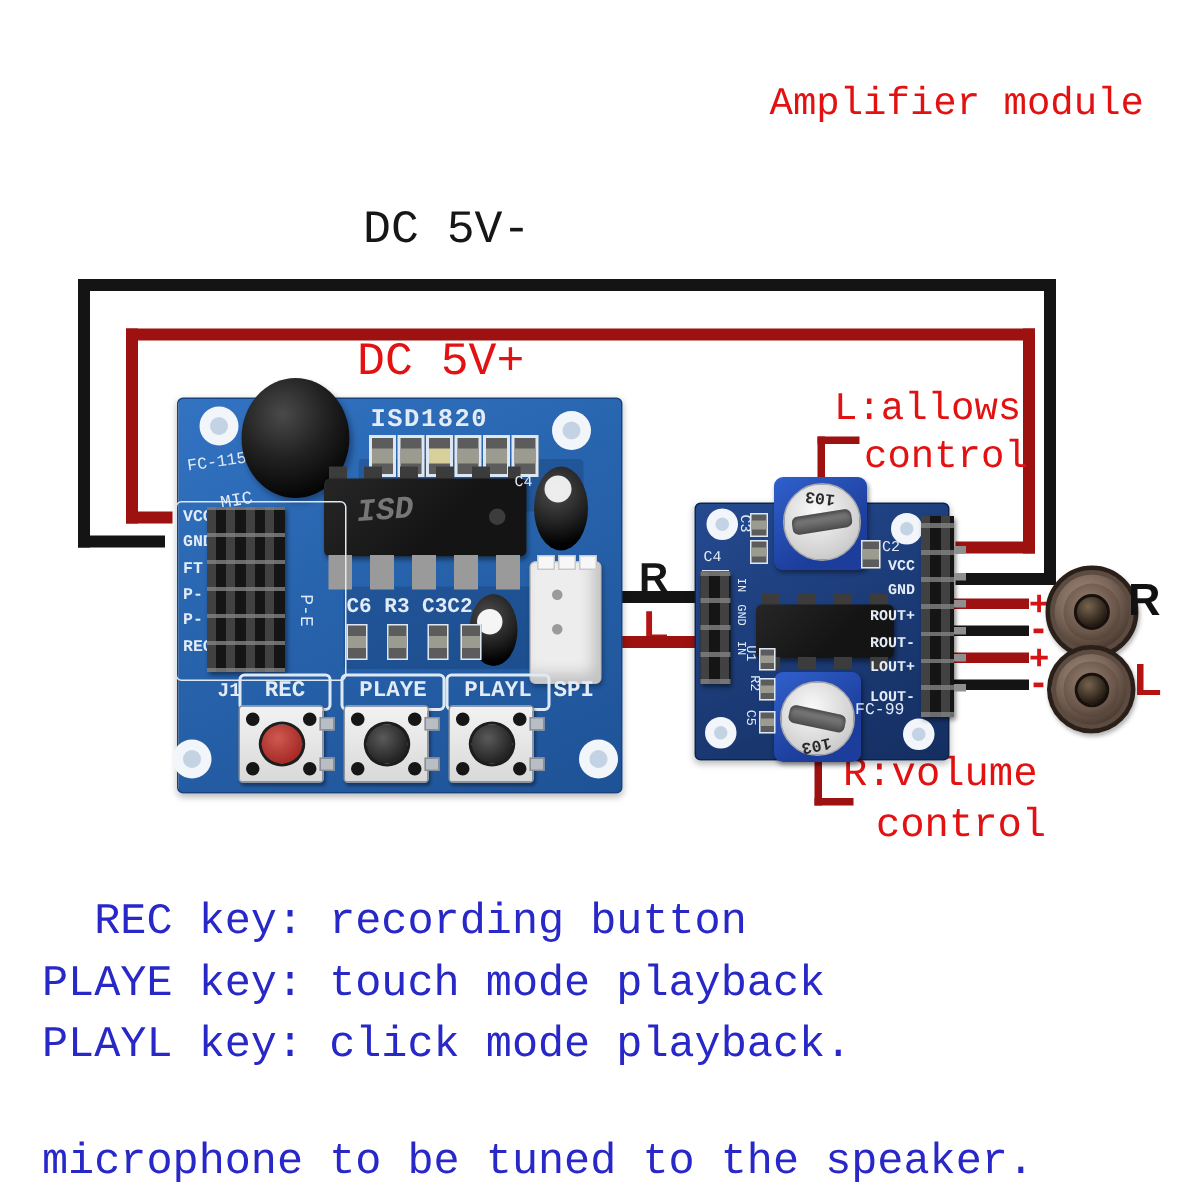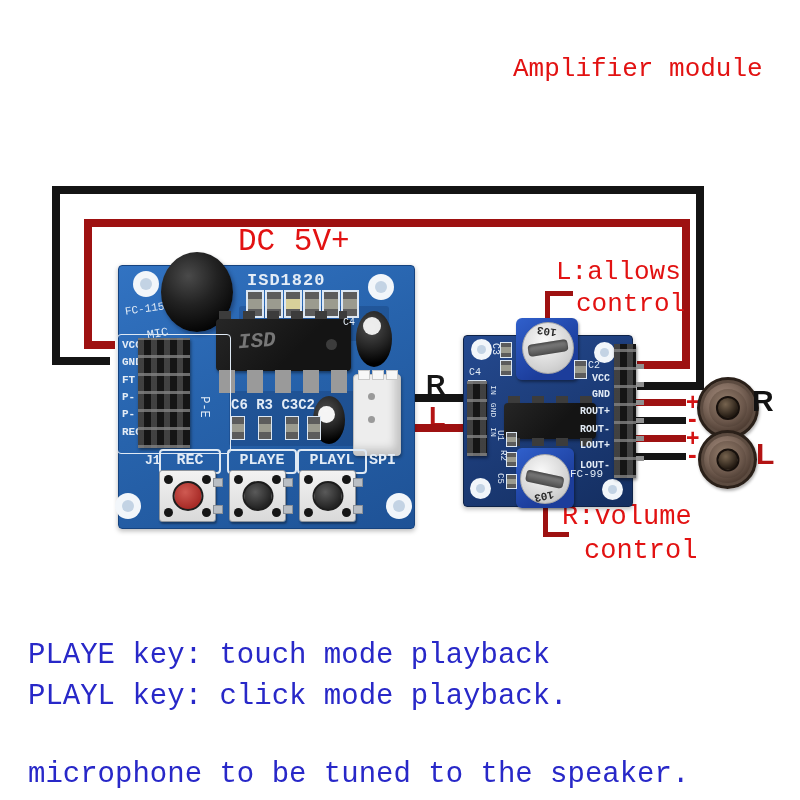--- a/index.html
+++ b/index.html
@@ -93,20 +93,21 @@
     background:radial-gradient(circle at 38% 32%,#77644f,#231a12 72%);}
 
   .note-line{position:absolute;left:28px;color:#2828c8;font-size:29px;white-space:pre;line-height:1;}
 </style>
 </head>
 <body>
 
 <div id="canvas">
 
   <div class="t red" style="left:513px;top:56px;font-size:26px;">Amplifier module</div>
+  <div class="t blk" style="left:242px;top:138px;font-size:31px;">DC 5V-</div>
   <div class="t red" style="left:238px;top:226px;font-size:31px;">DC 5V+</div>
 
   <div class="wire b" style="left:52px;top:186px;width:652px;height:8px;"></div>
   <div class="wire b" style="left:52px;top:186px;width:8px;height:179px;"></div>
   <div class="wire b" style="left:52px;top:357px;width:58px;height:8px;"></div>
   <div class="wire b" style="left:696px;top:186px;width:8px;height:204px;"></div>
   <div class="wire b" style="left:637px;top:382px;width:67px;height:8px;"></div>
 
   <div class="wire r" style="left:84px;top:219px;width:606px;height:8px;"></div>
   <div class="wire r" style="left:84px;top:219px;width:8px;height:130px;"></div>
@@ -304,17 +305,18 @@
     <div class="pin-tip" style="left:172px;top:28px;width:8px;height:5px;"></div>
     <div class="pin-tip" style="left:172px;top:46px;width:8px;height:5px;"></div>
     <div class="pin-tip" style="left:172px;top:64px;width:8px;height:5px;"></div>
     <div class="pin-tip" style="left:172px;top:82px;width:8px;height:5px;"></div>
     <div class="pin-tip" style="left:172px;top:100px;width:8px;height:5px;"></div>
     <div class="pin-tip" style="left:172px;top:120px;width:8px;height:5px;"></div>
 
     <div class="silk" style="left:106px;top:133px;font-size:11px;">FC-99</div>
   </div>
 
+  <div class="note-line" style="top:600px;">  REC key: recording button</div>
   <div class="note-line" style="top:641px;">PLAYE key: touch mode playback</div>
   <div class="note-line" style="top:682px;">PLAYL key: click mode playback.</div>
   <div class="note-line" style="top:760px;">microphone to be tuned to the speaker.</div>
 
 </div>
 
 </body></html>

